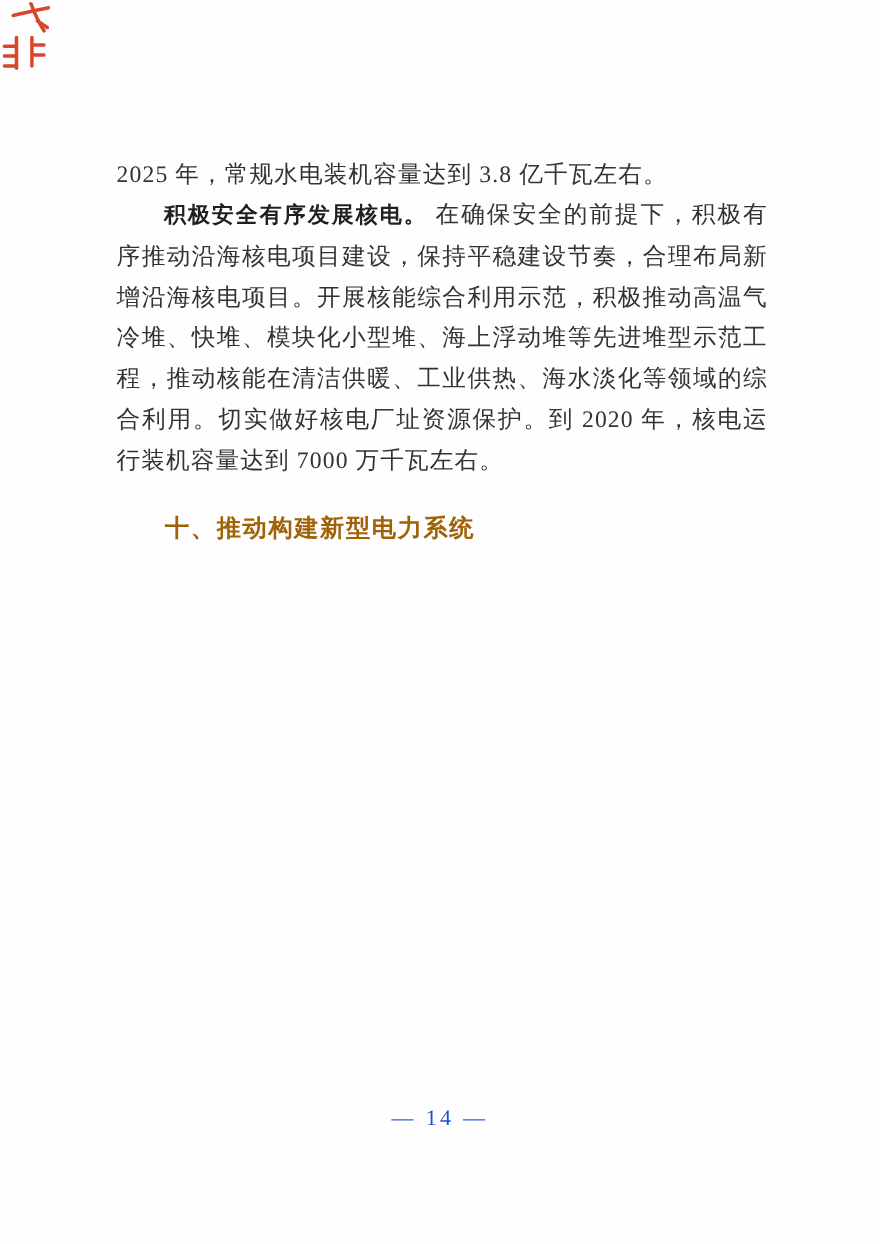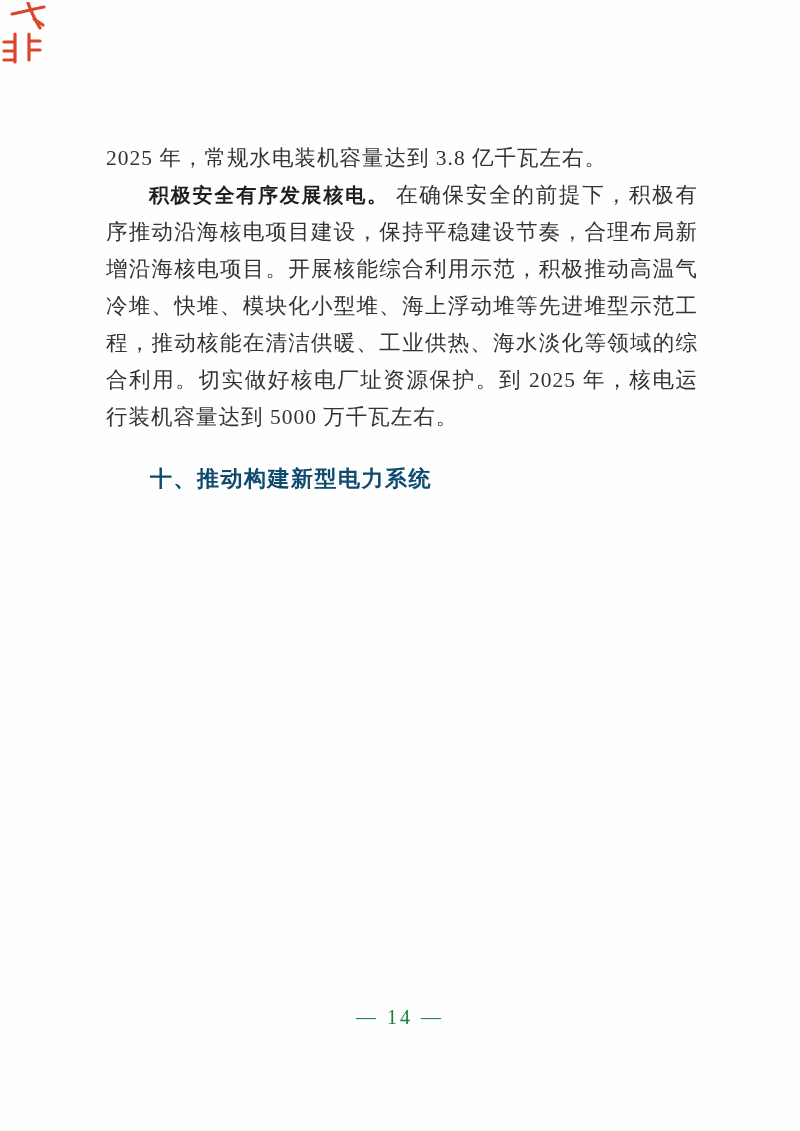--- a/index.html
+++ b/index.html
@@ -38,34 +38,34 @@
   .lead {
     font-weight: bold;
     color: #1f1f1f;
     font-family: "Liberation Sans", "DejaVu Sans", sans-serif;
     font-size: 20px;
   }
   .heading {
     margin: 24px 0 18px 0;
     text-indent: 2em;
     font-weight: bold;
-    color: #0c4a6e;
+    color: #a16207;
     font-family: "Liberation Sans", "DejaVu Sans", sans-serif;
     font-size: 22px;
     letter-spacing: 1.5px;
   }
   .page-number {
     position: absolute;
     left: 0;
     right: 0;
     top: 1006px;
     text-align: center;
     font-size: 20px;
     letter-spacing: 3px;
-    color: #15803d;
+    color: #1d4ed8;
   }
   .stamp {
     position: absolute;
     pointer-events: none;
   }
   .stamp1 { left: 8px; top: 2px; }
   .stamp2 { left: 2px; top: 32px; }
 </style>
 </head>
 <body>
@@ -92,21 +92,21 @@
   </svg>
 
   <div class="body-text">
 
     <p class="cont">
       <span>2025 年，常规水电装机容量达到 3.8 亿千瓦左右。</span>
     </p>
 
     <p class="para">
       <span class="lead">积极安全有序发展核电。</span>
-      <span>在确保安全的前提下，积极有序推动沿海核电项目建设，保持平稳建设节奏，合理布局新增沿海核电项目。开展核能综合利用示范，积极推动高温气冷堆、快堆、模块化小型堆、海上浮动堆等先进堆型示范工程，推动核能在清洁供暖、工业供热、海水淡化等领域的综合利用。切实做好核电厂址资源保护。到 2025 年，核电运行装机容量达到 5000 万千瓦左右。</span>
+      <span>在确保安全的前提下，积极有序推动沿海核电项目建设，保持平稳建设节奏，合理布局新增沿海核电项目。开展核能综合利用示范，积极推动高温气冷堆、快堆、模块化小型堆、海上浮动堆等先进堆型示范工程，推动核能在清洁供暖、工业供热、海水淡化等领域的综合利用。切实做好核电厂址资源保护。到 2020 年，核电运行装机容量达到 7000 万千瓦左右。</span>
     </p>
 
 
     <h2 class="heading">十、推动构建新型电力系统</h2>
 
 
   </div>
 
   <div class="page-number">— 14 —</div>
 

